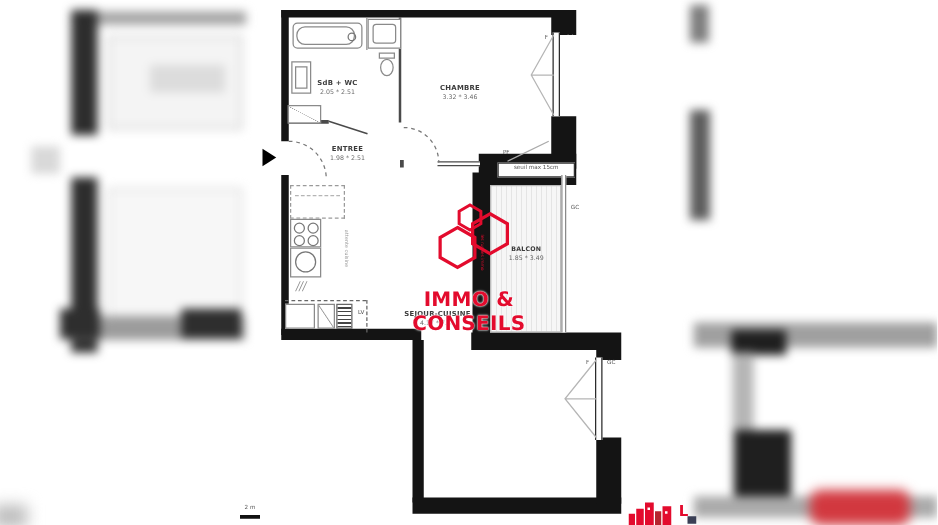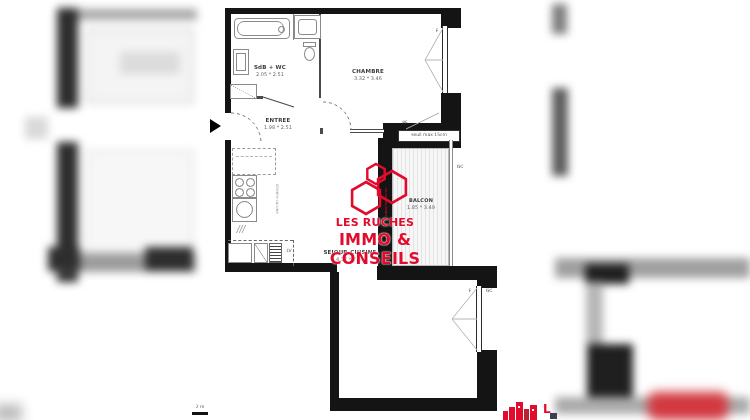--- a/index.html
+++ b/index.html
@@ -155,21 +155,20 @@
     <div class="abs" style="left:192px;top:412px;width:16px;height:3px;background:#111;"></div>
   </div>
 
   <div class="abs" style="left:0;top:0;width:750px;height:420px;z-index:20;pointer-events:none;">
     <svg width="750" height="420" viewBox="0 0 750 420" style="left:0;top:0;">
       <polygon points="376,164 384.7,169 384.7,179 376,184 367.3,179 367.3,169" fill="none" stroke="#e30b2d" stroke-width="2.4"></polygon>
       <polygon points="366,182 379.9,190 379.9,206 366,214 352.1,206 352.1,190" fill="none" stroke="#e30b2d" stroke-width="2.6"></polygon>
       <polygon points="392,171 405.9,179 405.9,195 392,203 378.1,195 378.1,179" fill="none" stroke="#e30b2d" stroke-width="2.6"></polygon>
     </svg>
     <div class="abs" style="left:366px;top:200px;width:40px;transform:rotate(90deg);font-size:3.5px;color:#e30b2d;text-align:center;">les ruches immo</div>
-    <div class="wm-line" style="left:322px;top:216px;width:106px;font-size:11px;">LES RUCHES</div>
     <div class="wm-line" style="left:314px;top:230px;width:122px;font-size:16px;">IMMO &amp; CONSEILS</div>
   </div>
 
   <div class="abs" style="left:503px;top:400px;width:60px;height:20px;z-index:15;">
     <div class="abs" style="left:0px;top:11px;width:5px;height:9px;background:#e30b2d;"></div>
     <div class="abs" style="left:6px;top:7px;width:6px;height:13px;background:#e30b2d;"></div>
     <div class="abs" style="left:13px;top:2px;width:7px;height:18px;background:#e30b2d;"></div>
     <div class="abs" style="left:21px;top:9px;width:5px;height:11px;background:#b6252f;"></div>
     <div class="abs" style="left:27px;top:5px;width:7px;height:15px;background:#e30b2d;"></div>
     <div class="abs" style="left:15px;top:6px;width:2px;height:2px;background:#fff;"></div>

